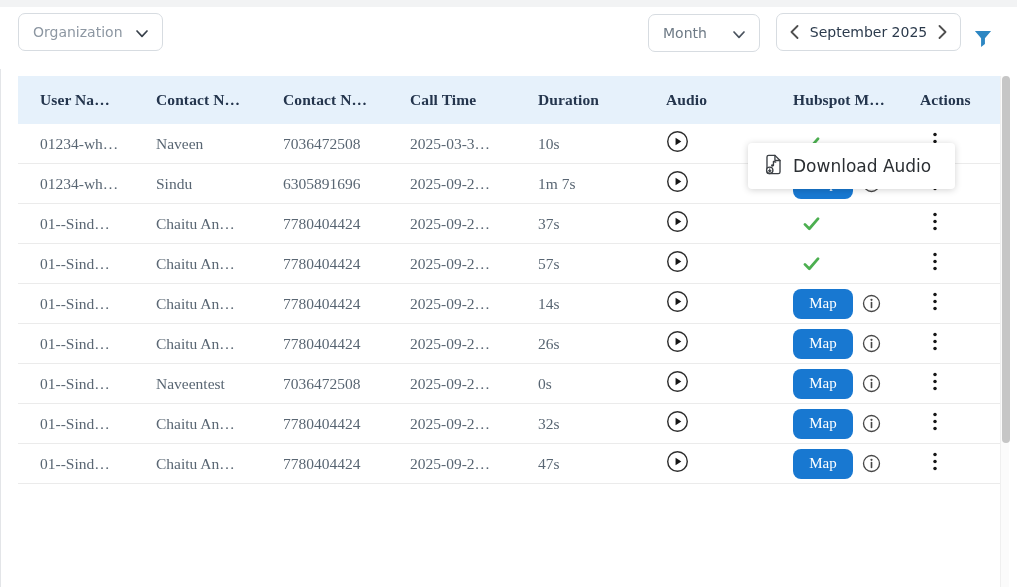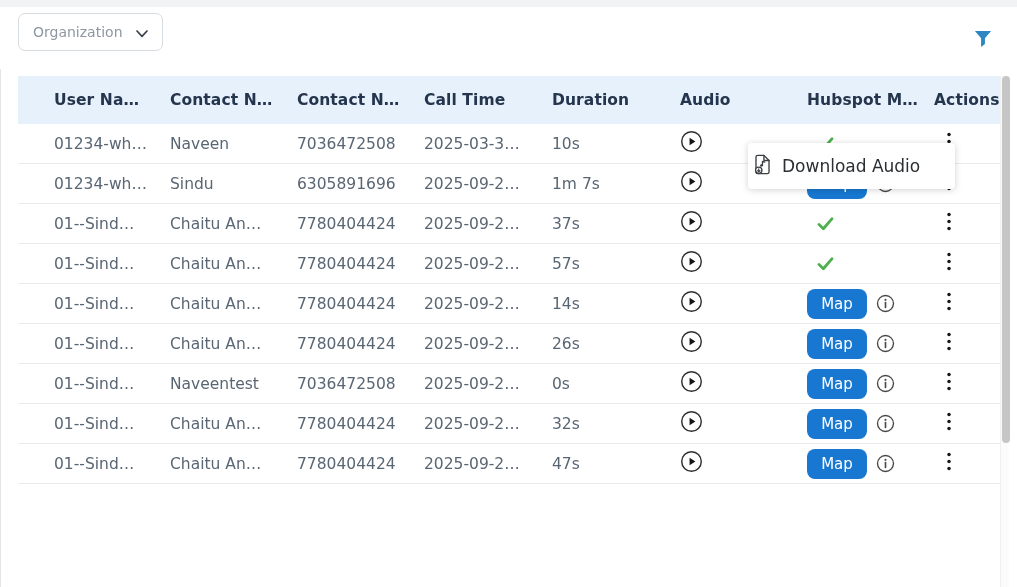--- a/index.html
+++ b/index.html
@@ -22,21 +22,21 @@
   .date-nav { position:absolute; left:776px; top:6px; width:185px; height:38px;
               border:1px solid #d7dce1; border-radius:7px; background:#fff;
               display:flex; align-items:center; justify-content:space-between; padding:0 13px; }
   .date-nav .lbl { font-size:14px; color:#2b3a4c; }
   .nav-arrow { display:flex; align-items:center; cursor:pointer; }
   .filter-btn { position:absolute; left:972px; top:21px; width:22px; height:22px; cursor:pointer; }
 
   
   .table-wrap { position:absolute; left:18px; top:76px; width:982px; }
   .tr, .thead { display:grid; grid-template-columns:116px 127px 127px 128px 128px 127px 127px 1fr;
-                padding-left:36px; align-items:center; }
+                padding-left:22px; align-items:center;font-family:Liberation Serif, serif; }
   .thead { height:48px; background:#e6f1fb; }
   .thead .th { font-size:15.5px; font-weight:700; color:#24354d; letter-spacing:.1px; }
   .tr { height:40px; border-bottom:1px solid #ebebeb; background:#fff; }
   .td { font-size:15.5px; color:#596673; white-space:nowrap; overflow:hidden; }
 
   .play-btn { display:inline-flex; width:23px; height:23px; cursor:pointer; }
 
   .hubspot-td { display:flex; align-items:center; }
   .hubspot-td .check { display:none; padding-left:8px; }
   .hubspot-td .map-btn { display:none; }
@@ -52,35 +52,56 @@
 
   
   .scrollbar-track { position:absolute; left:1000px; top:76px; width:9px; height:511px;
                      background:#fbfbfb; border-left:1px solid #efefef; }
   .scrollbar-thumb { position:absolute; left:1px; top:0; width:8px; height:367px;
                      background:#c6c6c6; border-radius:4px; }
 
   
   .popup { position:absolute; left:748px; top:143px; width:207px; height:46px; background:#fff;
            border-radius:4px; box-shadow:0 1px 7px rgba(0,0,0,.18); z-index:20;
-           display:flex; align-items:center; padding-left:3px; gap:8px; cursor:pointer; }
+           display:flex; align-items:center; padding-left:14px; gap:8px; cursor:pointer; }
   .popup .plabel { font-size:17px; color:#2b2f33; }
 </style>
 </head>
 <body>
 
 <div class="top-strip"></div>
 <div class="left-edge"></div>
 
 <div class="toolbar">
   <div class="select-box org-select">
     <span class="lbl">Organization</span>
     <span>
       <svg width="12" height="8" viewBox="0 0 12 8">
           <polyline points="1,1 6,6.3 11,1" fill="none" stroke="#39414b" stroke-width="1.7" stroke-linecap="round" stroke-linejoin="round"></polyline>
+        </svg>
+    </span>
+  </div>
+  <div class="select-box month-select">
+    <span class="lbl">Month</span>
+    <span>
+      <svg width="12" height="8" viewBox="0 0 12 8">
+          <polyline points="1,1 6,6.3 11,1" fill="none" stroke="#4a535e" stroke-width="1.7" stroke-linecap="round" stroke-linejoin="round"></polyline>
+        </svg>
+    </span>
+  </div>
+  <div class="date-nav">
+    <span class="nav-arrow">
+      <svg width="9" height="14" viewBox="0 0 9 14">
+          <polyline points="7.5,1 1.5,7 7.5,13" fill="none" stroke="#4f4f4f" stroke-width="1.8" stroke-linecap="round" stroke-linejoin="round"></polyline>
+        </svg>
+    </span>
+    <span class="lbl">September 2025</span>
+    <span class="nav-arrow">
+      <svg width="9" height="14" viewBox="0 0 9 14">
+          <polyline points="1.5,1 7.5,7 1.5,13" fill="none" stroke="#4f4f4f" stroke-width="1.8" stroke-linecap="round" stroke-linejoin="round"></polyline>
         </svg>
     </span>
   </div>
   <span class="filter-btn">
     <svg width="22" height="22" viewBox="0 0 24 24">
         <path d="M3.2 3.2 H20.8 L14.1 11.3 V17.4 L9.9 20.8 V11.3 Z" fill="#2d87c3"></path>
       </svg>
   </span>
 </div>
 

